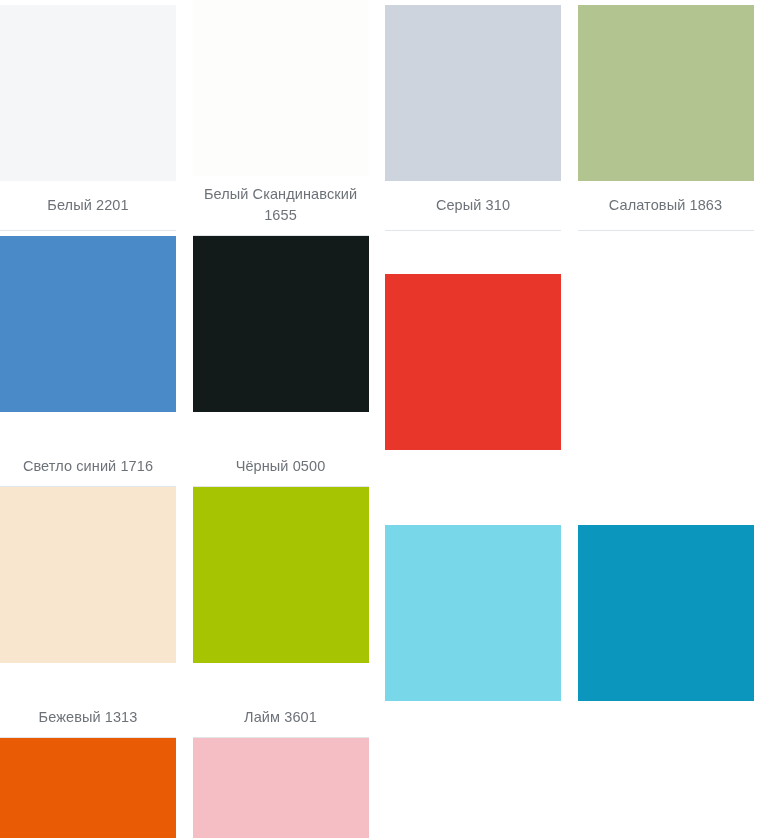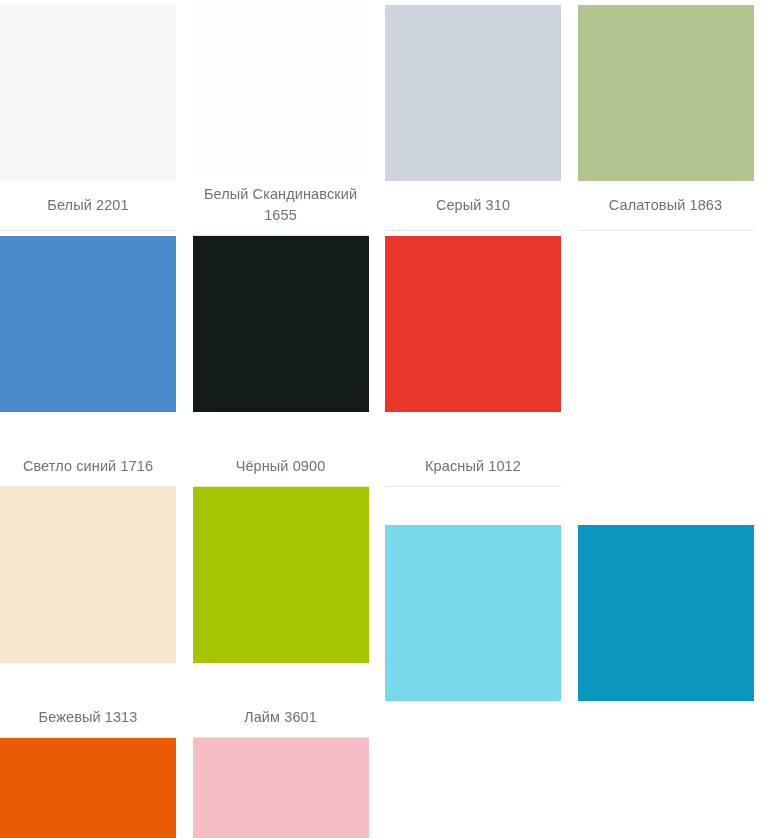--- a/index.html
+++ b/index.html
@@ -108,28 +108,25 @@
     <div class="swatch-row row-short">
       <div class="swatch-cell">
         <div class="swatch-chip" style="background: rgb(74, 138, 200);"></div>
         <div class="swatch-label-wrap">
           <div class="swatch-label">Светло синий 1716</div>
         </div>
       </div>
       <div class="swatch-cell">
         <div class="swatch-chip" style="background: rgb(18, 27, 25);"></div>
         <div class="swatch-label-wrap">
-          <div class="swatch-label">Чёрный 0900</div>
+          <div class="swatch-label">Чёрный 0500</div>
         </div>
       </div>
       <div class="swatch-cell">
         <div class="swatch-chip" style="background: rgb(232, 55, 42);"></div>
-        <div class="swatch-label-wrap">
-          <div class="swatch-label">Красный 1012</div>
-        </div>
       </div>
     </div>
     <div class="swatch-row row-short">
       <div class="swatch-cell">
         <div class="swatch-chip" style="background: rgb(249, 230, 207);"></div>
         <div class="swatch-label-wrap">
           <div class="swatch-label">Бежевый 1313</div>
         </div>
       </div>
       <div class="swatch-cell">

